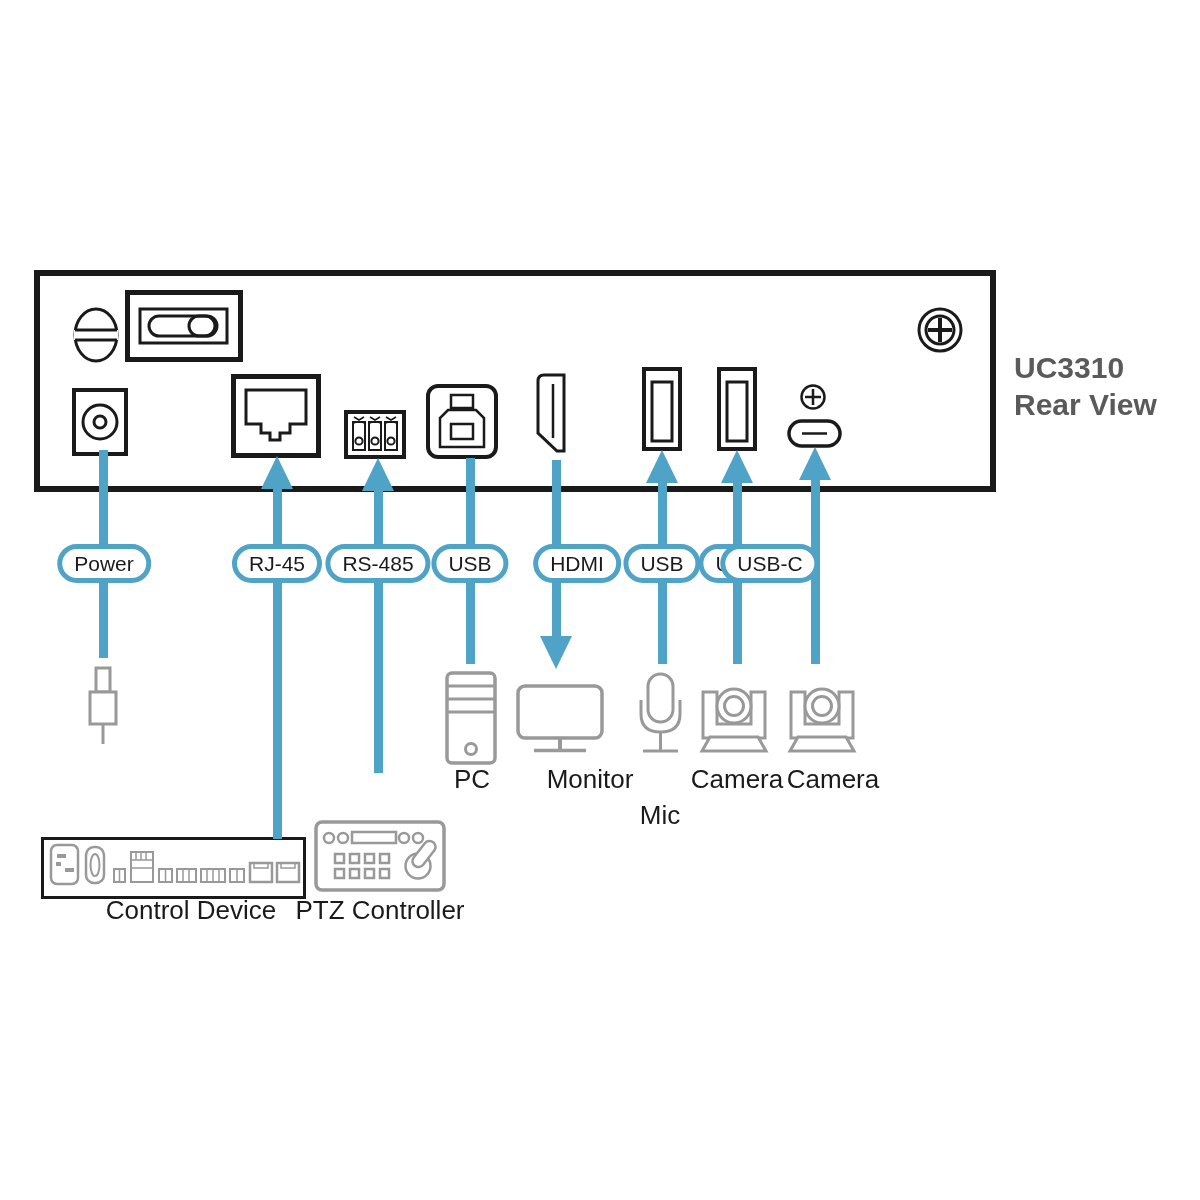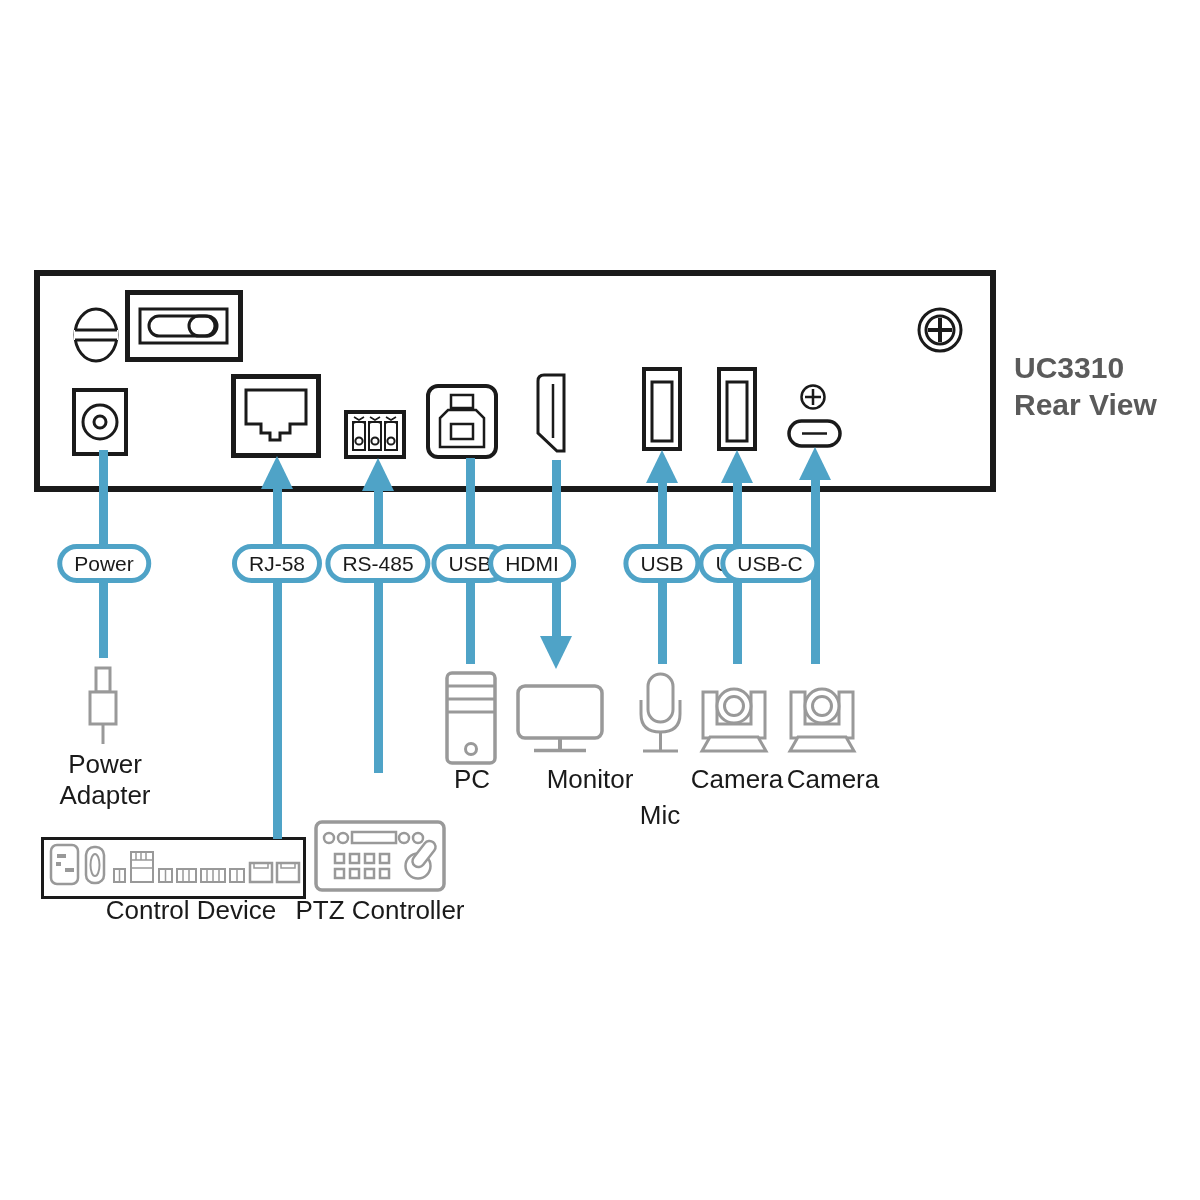--- a/index.html
+++ b/index.html
@@ -160,24 +160,24 @@
   <div>
     <div class="arrow-up" style="left:721px;top:450px"></div>
     <div class="vline" style="left:732.5px;top:481px;height:183px"></div>
   </div>
   <div>
     <div class="arrow-up" style="left:799px;top:447px"></div>
     <div class="vline" style="left:810.5px;top:478px;height:186px"></div>
   </div>
 
   <div class="pill" style="left:104px">Power</div>
-  <div class="pill" style="left:277px">RJ-58</div>
+  <div class="pill" style="left:277px">RJ-45</div>
   <div class="pill" style="left:378px">RS-485</div>
   <div class="pill" style="left:470px">USB</div>
-  <div class="pill" style="left:532px">HDMI</div>
+  <div class="pill" style="left:577px">HDMI</div>
   <div class="pill" style="left:662px">USB</div>
   <div class="pill" style="left:737px">USB</div>
   <div class="pill" style="left:770px">USB-C</div>
 
   <div class="gray-icon" style="left:84px;top:666px">
     <svg width="38" height="80" viewBox="0 0 38 80" fill="none" stroke="currentColor">
       <rect x="12" y="2" width="14" height="24" stroke-width="3" fill="#fff"></rect>
       <rect x="6" y="26" width="26" height="32" stroke-width="3" fill="#fff"></rect>
       <path d="M19 58 V78" stroke-width="3"></path>
     </svg>
@@ -268,21 +268,20 @@
       <rect x="36" y="49" width="9" height="9" stroke-width="2.5"></rect>
       <rect x="51" y="49" width="9" height="9" stroke-width="2.5"></rect>
       <rect x="66" y="49" width="9" height="9" stroke-width="2.5"></rect>
       <circle cx="104" cy="46" r="12.5" stroke-width="2.5" fill="#fff"></circle>
       <g transform="rotate(38 110 34)">
         <rect x="104" y="19" width="12" height="30" rx="6" stroke-width="2.5" fill="#fff"></rect>
       </g>
     </svg>
   </div>
 
-  <div class="devlabel" style="left:105px;top:749px;width:130px">Power Adapter</div>
   <div class="devlabel" style="left:472px;top:764px">PC</div>
   <div class="devlabel" style="left:590px;top:764px">Monitor</div>
   <div class="devlabel" style="left:660px;top:800px">Mic</div>
   <div class="devlabel" style="left:737px;top:764px">Camera</div>
   <div class="devlabel" style="left:833px;top:764px">Camera</div>
   <div class="devlabel" style="left:191px;top:895px">Control Device</div>
   <div class="devlabel" style="left:380px;top:895px">PTZ Controller</div>
 
 </div>
 

